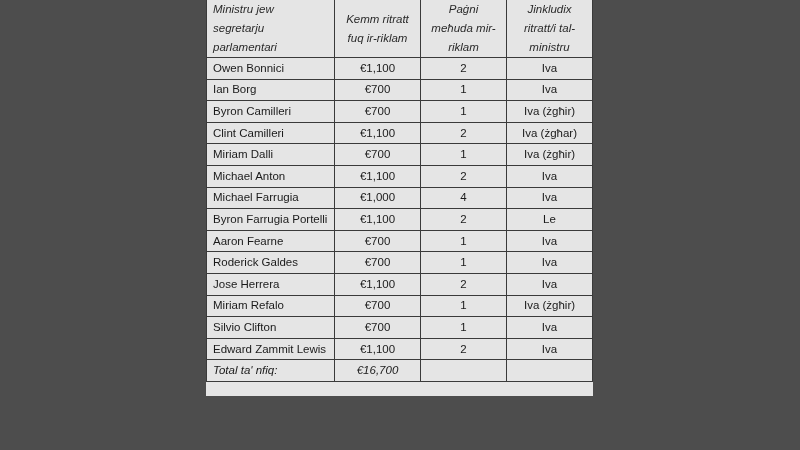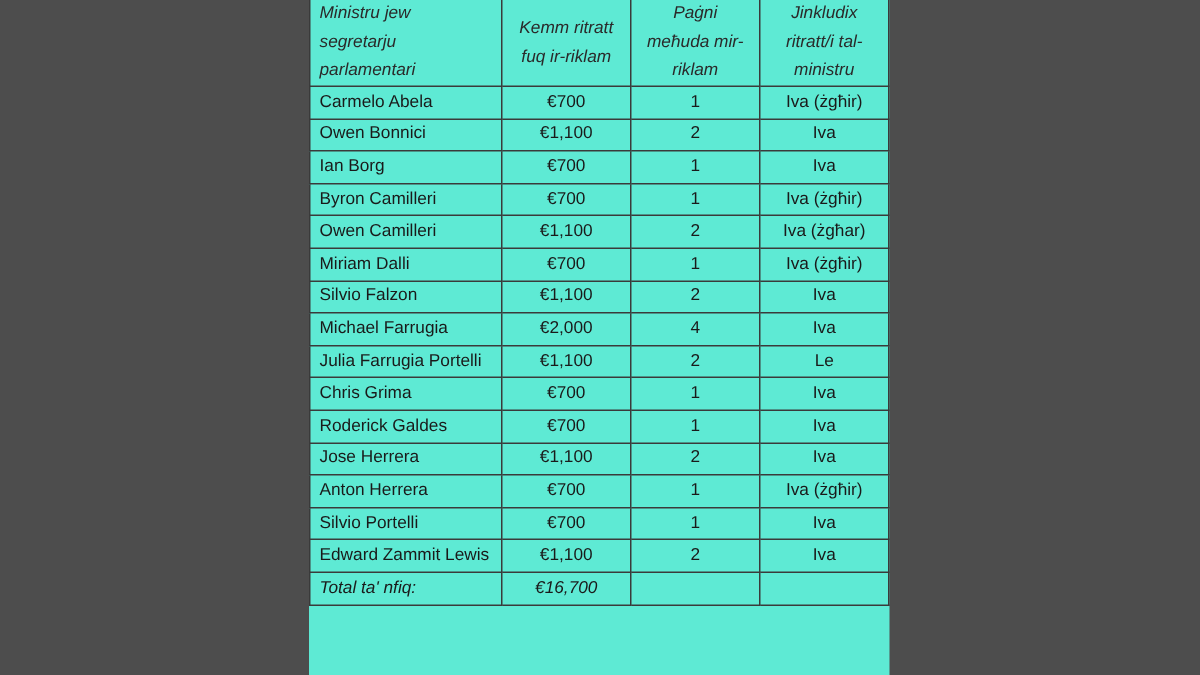--- a/index.html
+++ b/index.html
@@ -3,22 +3,22 @@
 <meta charset="utf-8">
 <style>
   html, body { margin: 0; padding: 0; }
   body {
     width: 800px; height: 450px; overflow: hidden;
     background: #4d4d4d;
     font-family: "Liberation Sans", sans-serif;
     position: relative;
   }
   .page {
-    position: absolute; left: 206px; top: 0; width: 387px; height: 450px;
-    background: #5eead4;
+    position: absolute; left: 206px; top: 0; width: 387px; height: 396px;
+    background: #e5e5e5;
   }
   table {
     position: absolute; left: 0; top: -1px;
     border-collapse: collapse;
     table-layout: fixed;
     width: 386px;
     font-size: 11.5px;
     color: #1a1a1a;
   }
   td {
@@ -56,100 +56,94 @@
         <col class="c3">
         <col class="c4">
       </colgroup>
     <tbody id="tbody">
       <tr class="head">
         <td>Ministru jew segretarju parlamentari</td>
         <td class="c">Kemm ritratt fuq ir-riklam</td>
         <td class="c">Paġni meħuda mir-riklam</td>
         <td class="c">Jinkludix ritratt/i tal-ministru</td>
       </tr>
-    <tr>
-          <td>Carmelo Abela</td>
-          <td class="c">€700</td>
-          <td class="c">1</td>
-          <td class="c">Iva (żgħir)</td>
-        </tr>
         <tr>
           <td>Owen Bonnici</td>
           <td class="c">€1,100</td>
           <td class="c">2</td>
           <td class="c">Iva</td>
         </tr>
         <tr>
           <td>Ian Borg</td>
           <td class="c">€700</td>
           <td class="c">1</td>
           <td class="c">Iva</td>
         </tr>
         <tr>
           <td>Byron Camilleri</td>
           <td class="c">€700</td>
           <td class="c">1</td>
           <td class="c">Iva (żgħir)</td>
         </tr>
         <tr>
-          <td>Owen Camilleri</td>
+          <td>Clint Camilleri</td>
           <td class="c">€1,100</td>
           <td class="c">2</td>
           <td class="c">Iva (żgħar)</td>
         </tr>
         <tr>
           <td>Miriam Dalli</td>
           <td class="c">€700</td>
           <td class="c">1</td>
           <td class="c">Iva (żgħir)</td>
         </tr>
         <tr>
-          <td>Silvio Falzon</td>
+          <td>Michael Anton</td>
           <td class="c">€1,100</td>
           <td class="c">2</td>
           <td class="c">Iva</td>
         </tr>
         <tr>
           <td>Michael Farrugia</td>
-          <td class="c">€2,000</td>
+          <td class="c">€1,000</td>
           <td class="c">4</td>
           <td class="c">Iva</td>
         </tr>
         <tr>
-          <td>Julia Farrugia Portelli</td>
+          <td>Byron Farrugia Portelli</td>
           <td class="c">€1,100</td>
           <td class="c">2</td>
           <td class="c">Le</td>
         </tr>
         <tr>
-          <td>Chris Grima</td>
+          <td>Aaron Fearne</td>
           <td class="c">€700</td>
           <td class="c">1</td>
           <td class="c">Iva</td>
         </tr>
         <tr>
           <td>Roderick Galdes</td>
           <td class="c">€700</td>
           <td class="c">1</td>
           <td class="c">Iva</td>
         </tr>
         <tr>
           <td>Jose Herrera</td>
           <td class="c">€1,100</td>
           <td class="c">2</td>
           <td class="c">Iva</td>
         </tr>
         <tr>
-          <td>Anton Herrera</td>
+          <td>Miriam Refalo</td>
           <td class="c">€700</td>
           <td class="c">1</td>
           <td class="c">Iva (żgħir)</td>
         </tr>
         <tr>
-          <td>Silvio Portelli</td>
+          <td>Silvio Clifton</td>
           <td class="c">€700</td>
           <td class="c">1</td>
           <td class="c">Iva</td>
         </tr>
         <tr>
           <td>Edward Zammit Lewis</td>
           <td class="c">€1,100</td>
           <td class="c">2</td>
           <td class="c">Iva</td>
         </tr>

